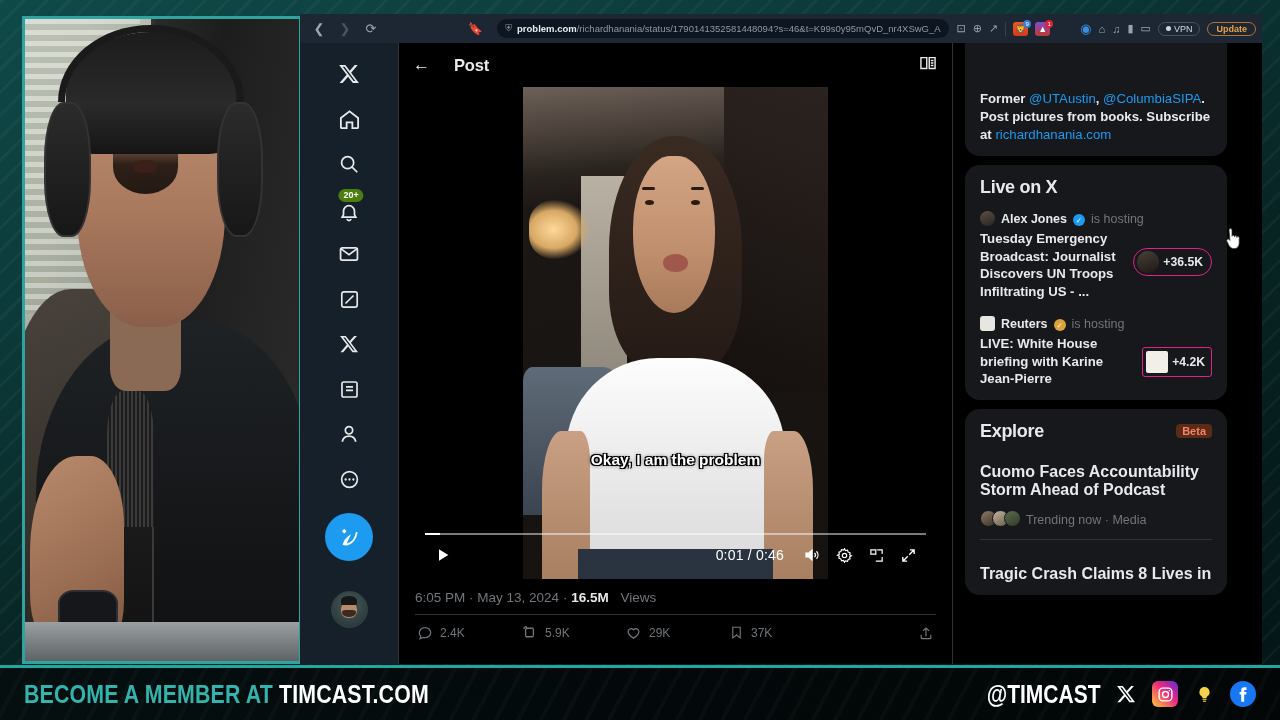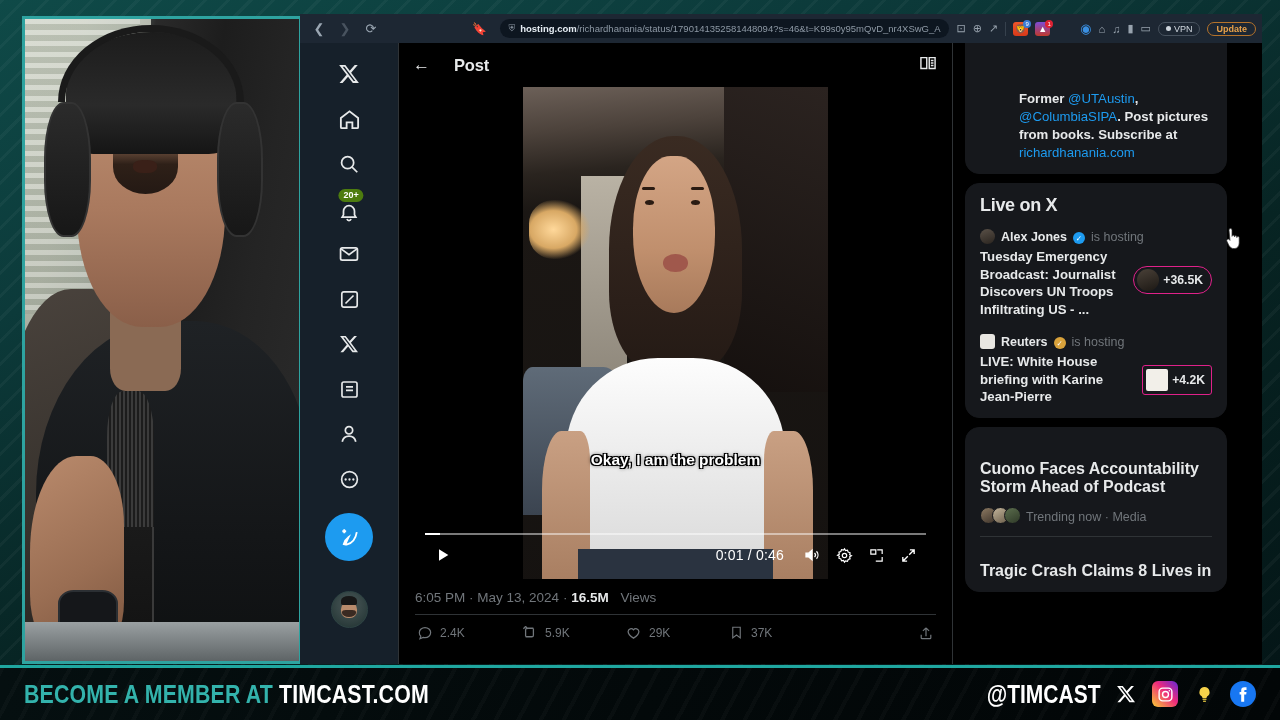--- a/index.html
+++ b/index.html
@@ -297,21 +297,21 @@
     height: 38px; background: #202327; border-radius: 19px;
     display: flex; align-items: center; padding: 0 15px; gap: 13px;
     width: 262px;
   }
   .search-ph { color: #71767b; font-size: 13.5px; }
   .card {
     width: 262px; background: #16181c; border-radius: 14px; border: 1px solid #16181c;
     margin-top: 9px; padding: 11px 14px;
   }
   .card.bio { margin-top: -58px; padding-top: 60px; position: relative; z-index: 0; }
-  .bio-text { font-size: 13.2px; line-height: 18px; color: #e7e9ea; font-weight: 700; margin-left: 39px; }
+  .bio-text { font-size: 13.2px; line-height: 18px; color: #e7e9ea; font-weight: 700; }
   .bio-text .lnk { color: #1d9bf0; font-weight: 400; }
   .card-title { font-size: 18px; font-weight: 800; color: #e7e9ea; letter-spacing: -.3px; }
   .live-row { display: flex; align-items: flex-end; gap: 6px; margin-top: 13px; }
   .mini-av { width: 15px; height: 15px; border-radius: 50%; background: linear-gradient(160deg,#5a5148,#2a241f); flex: none; position: relative; overflow: hidden;}
   .mini-av.sq { border-radius: 3px; background: #e8e6e1; }
   .host-name { font-size: 12.5px; font-weight: 700; color: #e7e9ea; }
   .verif { width: 12px; height: 12px; border-radius: 50%; background: #1d9bf0; display: flex; align-items: center; justify-content: center; color: #fff; font-size: 7.5px; flex: none;}
   .verif.gold { background: #d9a23b; }
   .is-hosting { font-size: 12.5px; color: #71767b; }
   .live-body { display: flex; align-items: flex-start; margin-top: 4px; gap: 6px; }
@@ -396,21 +396,21 @@
   <div class="browser">
 
     <div class="chrome-bar">
       <div class="nav-btn">❮</div>
       <div class="nav-btn" style="opacity:.35">❯</div>
       <div class="nav-btn">⟳</div>
       <div style="flex:1"></div>
       <div class="bookmark-ic">🔖</div>
       <div class="urlbar">
         <span class="url-shield">⛨</span>
-        <span class="url-text"><b>hosting.com</b><span>/richardhanania/status/1790141352581448094?s=46&amp;t=K99s0y95mQvD_nr4XSwG_A</span></span>
+        <span class="url-text"><b>problem.com</b><span>/richardhanania/status/1790141352581448094?s=46&amp;t=K99s0y95mQvD_nr4XSwG_A</span></span>
       </div>
       <div class="chrome-right">
         <span class="cr-ic">⊡</span>
         <span class="cr-ic">⊕</span>
         <span class="cr-ic">↗</span>
         <span class="chrome-divider"></span>
         <span class="ext-badge ext-brave">🦁<span class="dot">9</span></span>
         <span class="ext-badge ext-purple">▲<span class="dot" style="background:#d23">1</span></span>
         <span style="width:16px"></span>
         <span class="cr-ic" style="color:#3a8fe0;font-size:13px">◉</span>
@@ -663,20 +663,24 @@
           <div class="live-body">
             <span class="live-title">LIVE: White House briefing with Karine Jean-Pierre</span>
             <span class="live-pill square">
               <span class="pill-av sq"></span>
               <span class="pill-count">+4.2K</span>
             </span>
           </div>
         </div>
 
         <div class="card">
+          <div class="explore-head">
+            <span class="card-title">Explore</span>
+            <span class="beta">Beta</span>
+          </div>
           <div class="trend-title">Cuomo Faces Accountability Storm Ahead of Podcast</div>
           <div class="trend-sub">
             <span class="faces">
               <span style="background:linear-gradient(150deg,#8d7a63,#3d332a)"></span>
               <span style="background:linear-gradient(150deg,#c2b49a,#6c5f4c)"></span>
               <span style="background:linear-gradient(150deg,#5c6e4e,#2f3a28)"></span>
             </span>
             <span class="trend-meta">Trending now · Media</span>
           </div>
           <div class="trend-div"></div>

